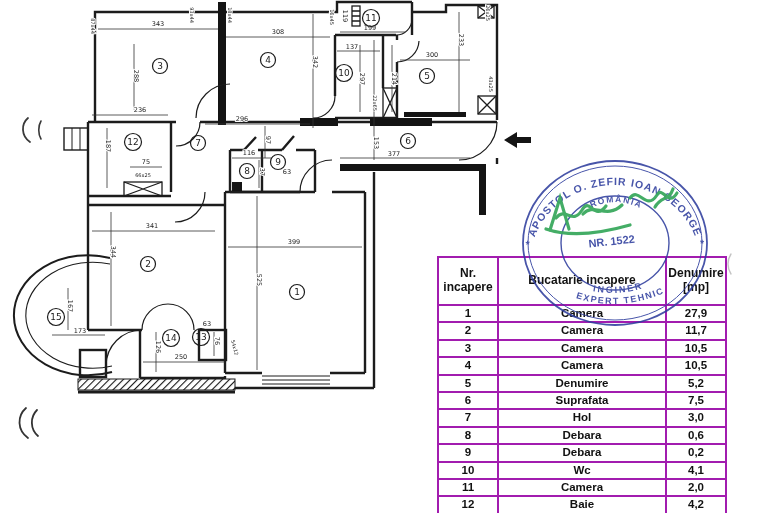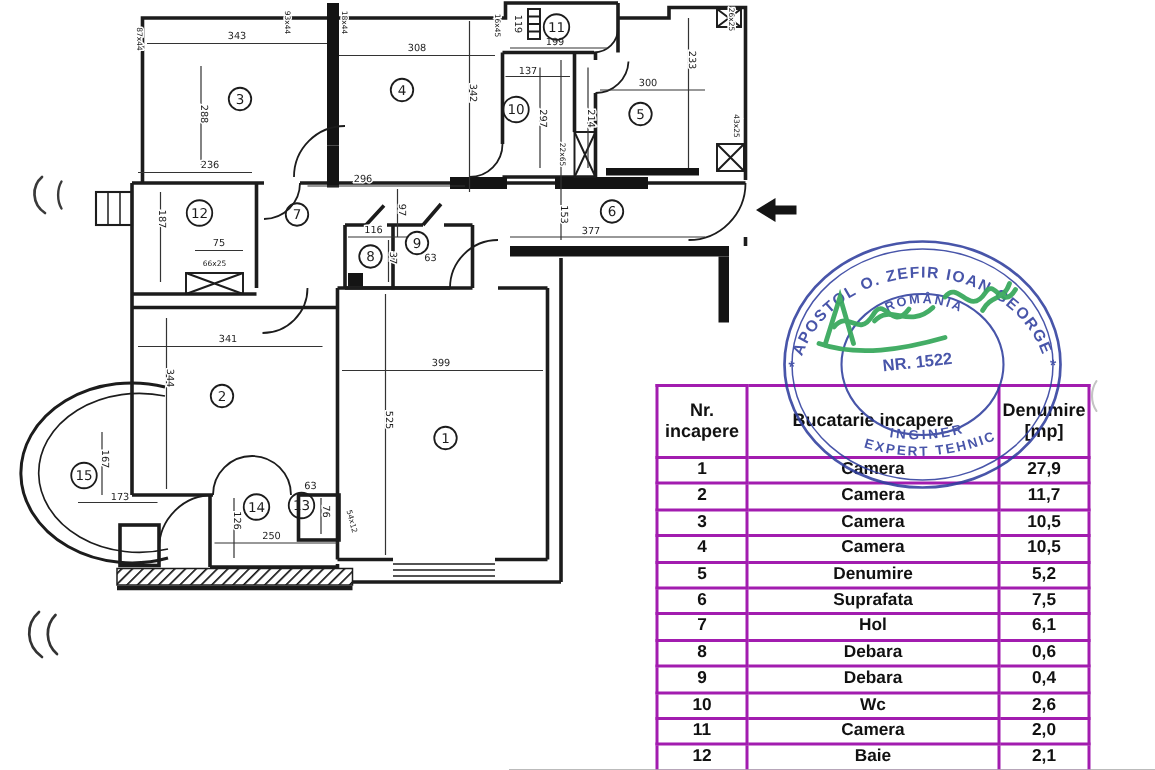--- a/index.html
+++ b/index.html
@@ -78,46 +78,46 @@
           <td>5,2</td>
         </tr>
         <tr>
           <td>6</td>
           <td>Suprafata</td>
           <td>7,5</td>
         </tr>
         <tr>
           <td>7</td>
           <td>Hol</td>
-          <td>6,1</td>
+          <td>3,0</td>
         </tr>
         <tr>
           <td>8</td>
           <td>Debara</td>
           <td>0,6</td>
         </tr>
         <tr>
           <td>9</td>
           <td>Debara</td>
-          <td>0,4</td>
+          <td>0,2</td>
         </tr>
         <tr>
           <td>10</td>
           <td>Wc</td>
-          <td>2,6</td>
+          <td>4,1</td>
         </tr>
         <tr>
           <td>11</td>
           <td>Camera</td>
           <td>2,0</td>
         </tr>
         <tr>
           <td>12</td>
           <td>Baie</td>
-          <td>2,1</td>
+          <td>4,2</td>
         </tr>
       </tbody>
   </table>
 
   <svg class="overlay" width="770" height="513" viewBox="0 0 770 513">
     <defs>
       <pattern id="hatch" width="5" height="5" patternUnits="userSpaceOnUse" patternTransform="rotate(45)">
         <rect width="5" height="5" fill="#ffffff"></rect>
         <line x1="0" y1="0" x2="0" y2="5" stroke="#141414" stroke-width="2.2"></line>
       </pattern>

